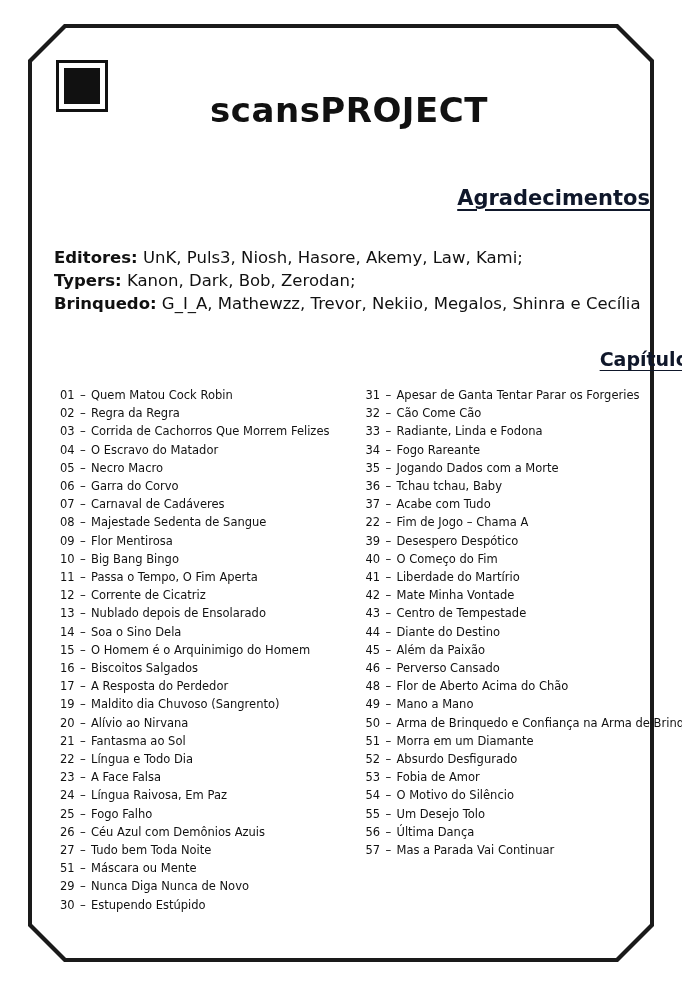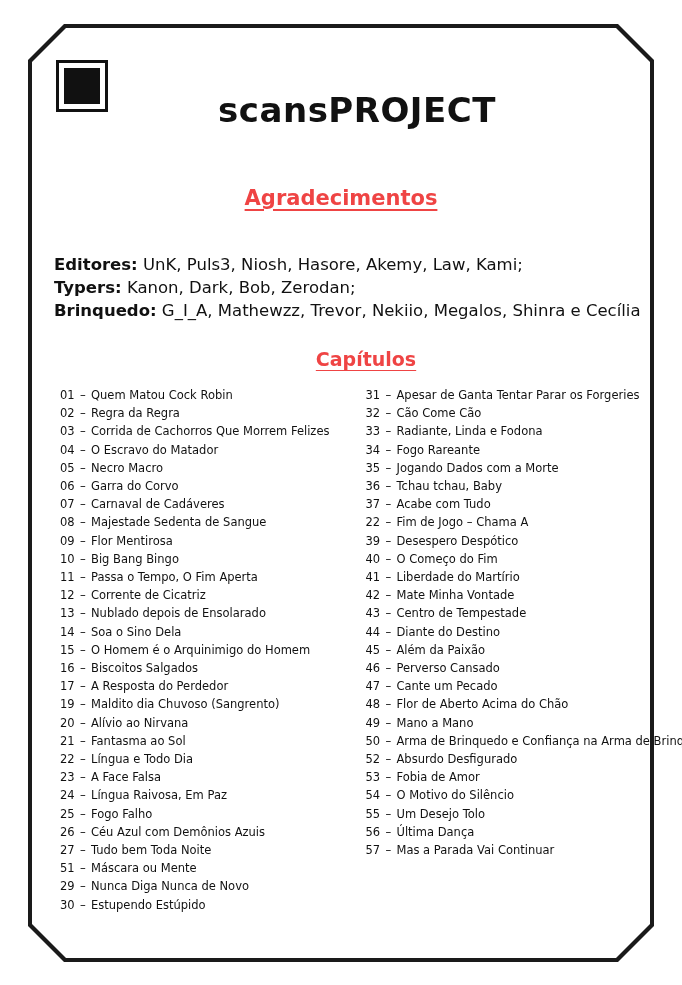--- a/index.html
+++ b/index.html
@@ -59,49 +59,48 @@
     background: #ffffff;
     padding: 5px;
   }
   .logo-box .inner-square {
     width: 100%;
     height: 100%;
     background: #111111;
   }
   .title {
     position: absolute;
-    left: 16px;
+    left: 8px;
     top: 62px;
     width: 618px;
     text-align: center;
     font-size: 34px;
     font-weight: bold;
     letter-spacing: 0.5px;
     color: #111111;
   }
   .section-title {
-    text-align: center;
+    text-align: right;
     font-size: 21px;
     font-weight: bold;
     text-decoration: underline;
     text-underline-offset: 4px;
-    color: #ef4444;
+    color: #0f172a;
   }
   .thanks-title {
     position: absolute;
     left: 0;
     top: 158px;
     width: 618px;
   }
   .credits {
     position: absolute;
     left: 22px;
     top: 218px;
     width: 580px;
-    margin-top: 7px;
   }
   .credit-line {
     font-size: 16.5px;
     line-height: 23px;
     color: #111111;
     white-space: nowrap;
   }
   .credit-line .role {
     font-weight: bold;
   }
@@ -216,24 +215,24 @@
         <div class="chapter-item"><span class="chapter-num">37</span><span class="chapter-dash">–</span><span>Acabe com Tudo</span></div>
         <div class="chapter-item"><span class="chapter-num">22</span><span class="chapter-dash">–</span><span>Fim de Jogo – Chama A</span></div>
         <div class="chapter-item"><span class="chapter-num">39</span><span class="chapter-dash">–</span><span>Desespero Despótico</span></div>
         <div class="chapter-item"><span class="chapter-num">40</span><span class="chapter-dash">–</span><span>O Começo do Fim</span></div>
         <div class="chapter-item"><span class="chapter-num">41</span><span class="chapter-dash">–</span><span>Liberdade do Martírio</span></div>
         <div class="chapter-item"><span class="chapter-num">42</span><span class="chapter-dash">–</span><span>Mate Minha Vontade</span></div>
         <div class="chapter-item"><span class="chapter-num">43</span><span class="chapter-dash">–</span><span>Centro de Tempestade</span></div>
         <div class="chapter-item"><span class="chapter-num">44</span><span class="chapter-dash">–</span><span>Diante do Destino</span></div>
         <div class="chapter-item"><span class="chapter-num">45</span><span class="chapter-dash">–</span><span>Além da Paixão</span></div>
         <div class="chapter-item"><span class="chapter-num">46</span><span class="chapter-dash">–</span><span>Perverso Cansado</span></div>
-        <div class="chapter-item"><span class="chapter-num">47</span><span class="chapter-dash">–</span><span>Cante um Pecado</span></div>
         <div class="chapter-item"><span class="chapter-num">48</span><span class="chapter-dash">–</span><span>Flor de Aberto Acima do Chão</span></div>
         <div class="chapter-item"><span class="chapter-num">49</span><span class="chapter-dash">–</span><span>Mano a Mano</span></div>
         <div class="chapter-item"><span class="chapter-num">50</span><span class="chapter-dash">–</span><span>Arma de Brinquedo e Confiança na Arma de Brinquedo</span></div>
+        <div class="chapter-item"><span class="chapter-num">51</span><span class="chapter-dash">–</span><span>Morra em um Diamante</span></div>
         <div class="chapter-item"><span class="chapter-num">52</span><span class="chapter-dash">–</span><span>Absurdo Desfigurado</span></div>
         <div class="chapter-item"><span class="chapter-num">53</span><span class="chapter-dash">–</span><span>Fobia de Amor</span></div>
         <div class="chapter-item"><span class="chapter-num">54</span><span class="chapter-dash">–</span><span>O Motivo do Silêncio</span></div>
         <div class="chapter-item"><span class="chapter-num">55</span><span class="chapter-dash">–</span><span>Um Desejo Tolo</span></div>
         <div class="chapter-item"><span class="chapter-num">56</span><span class="chapter-dash">–</span><span>Última Dança</span></div>
         <div class="chapter-item"><span class="chapter-num">57</span><span class="chapter-dash">–</span><span>Mas a Parada Vai Continuar</span></div>
       </div>
     </div>
 
   </div>

